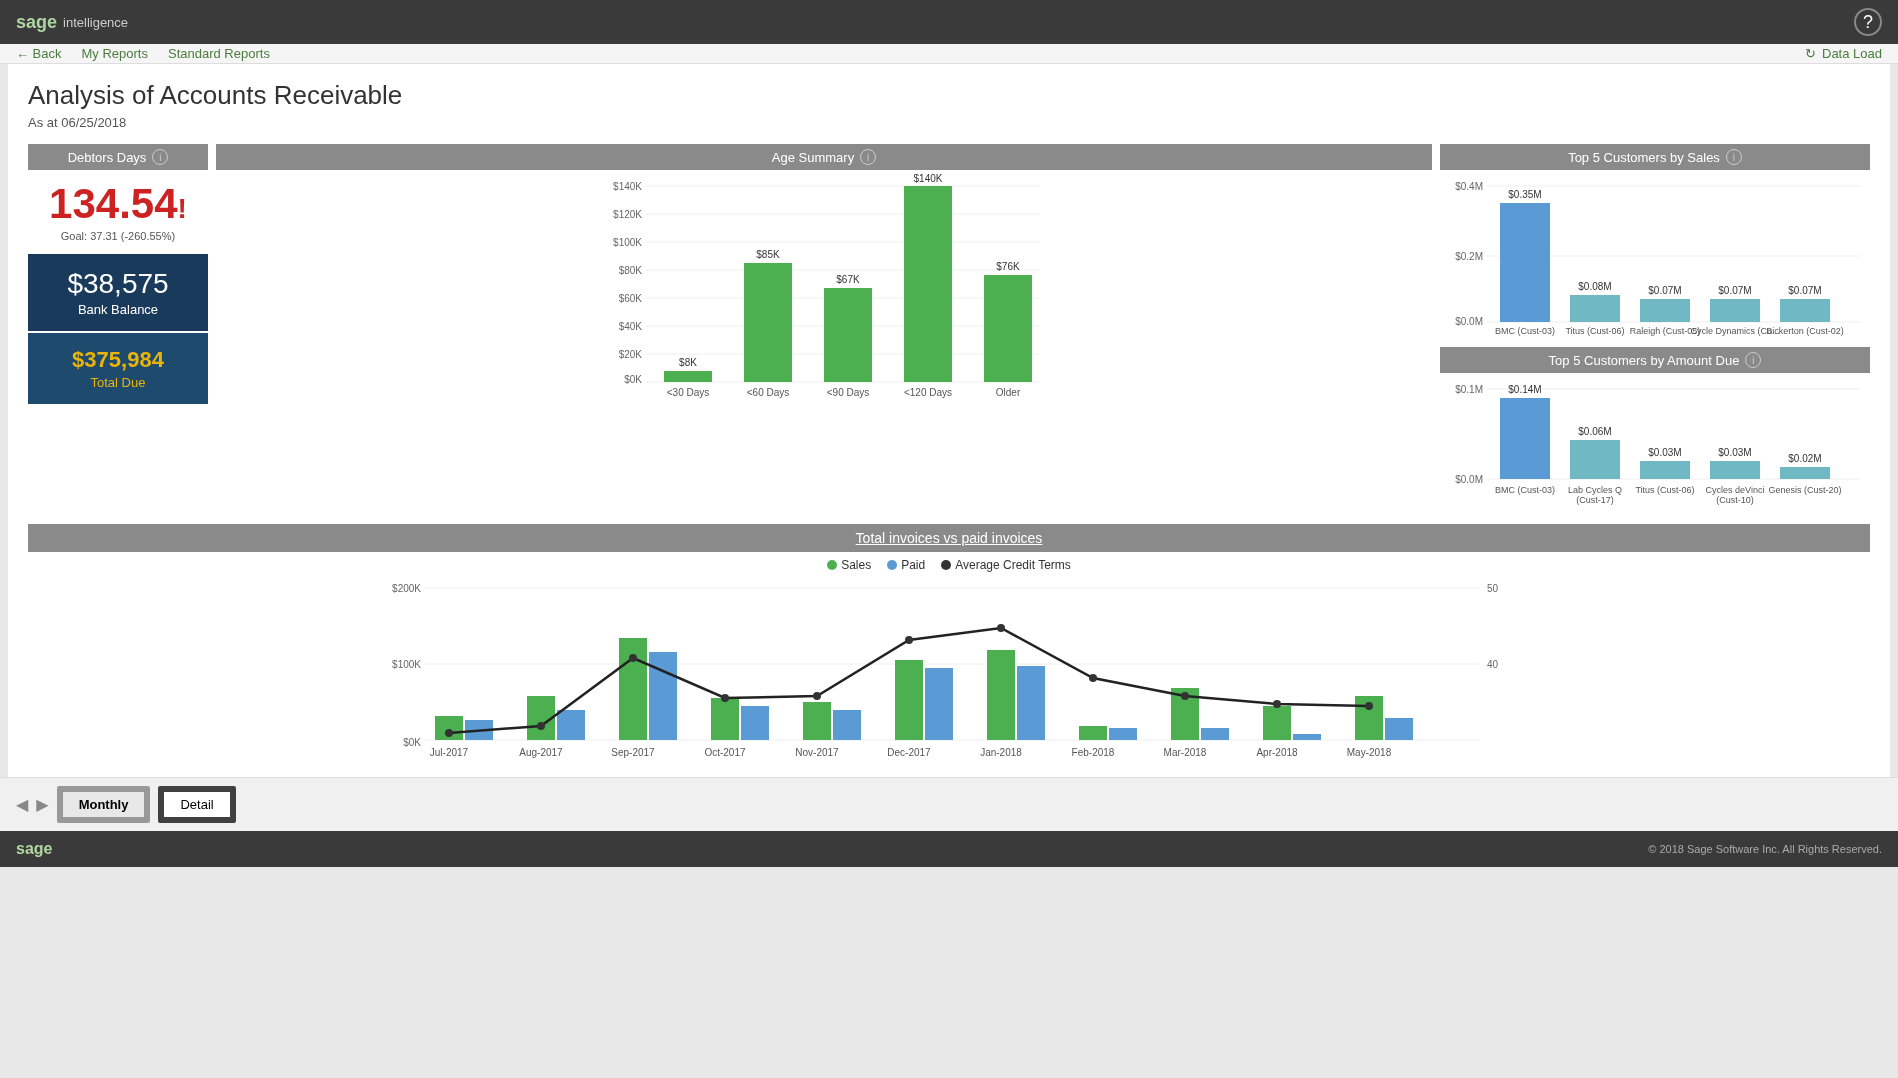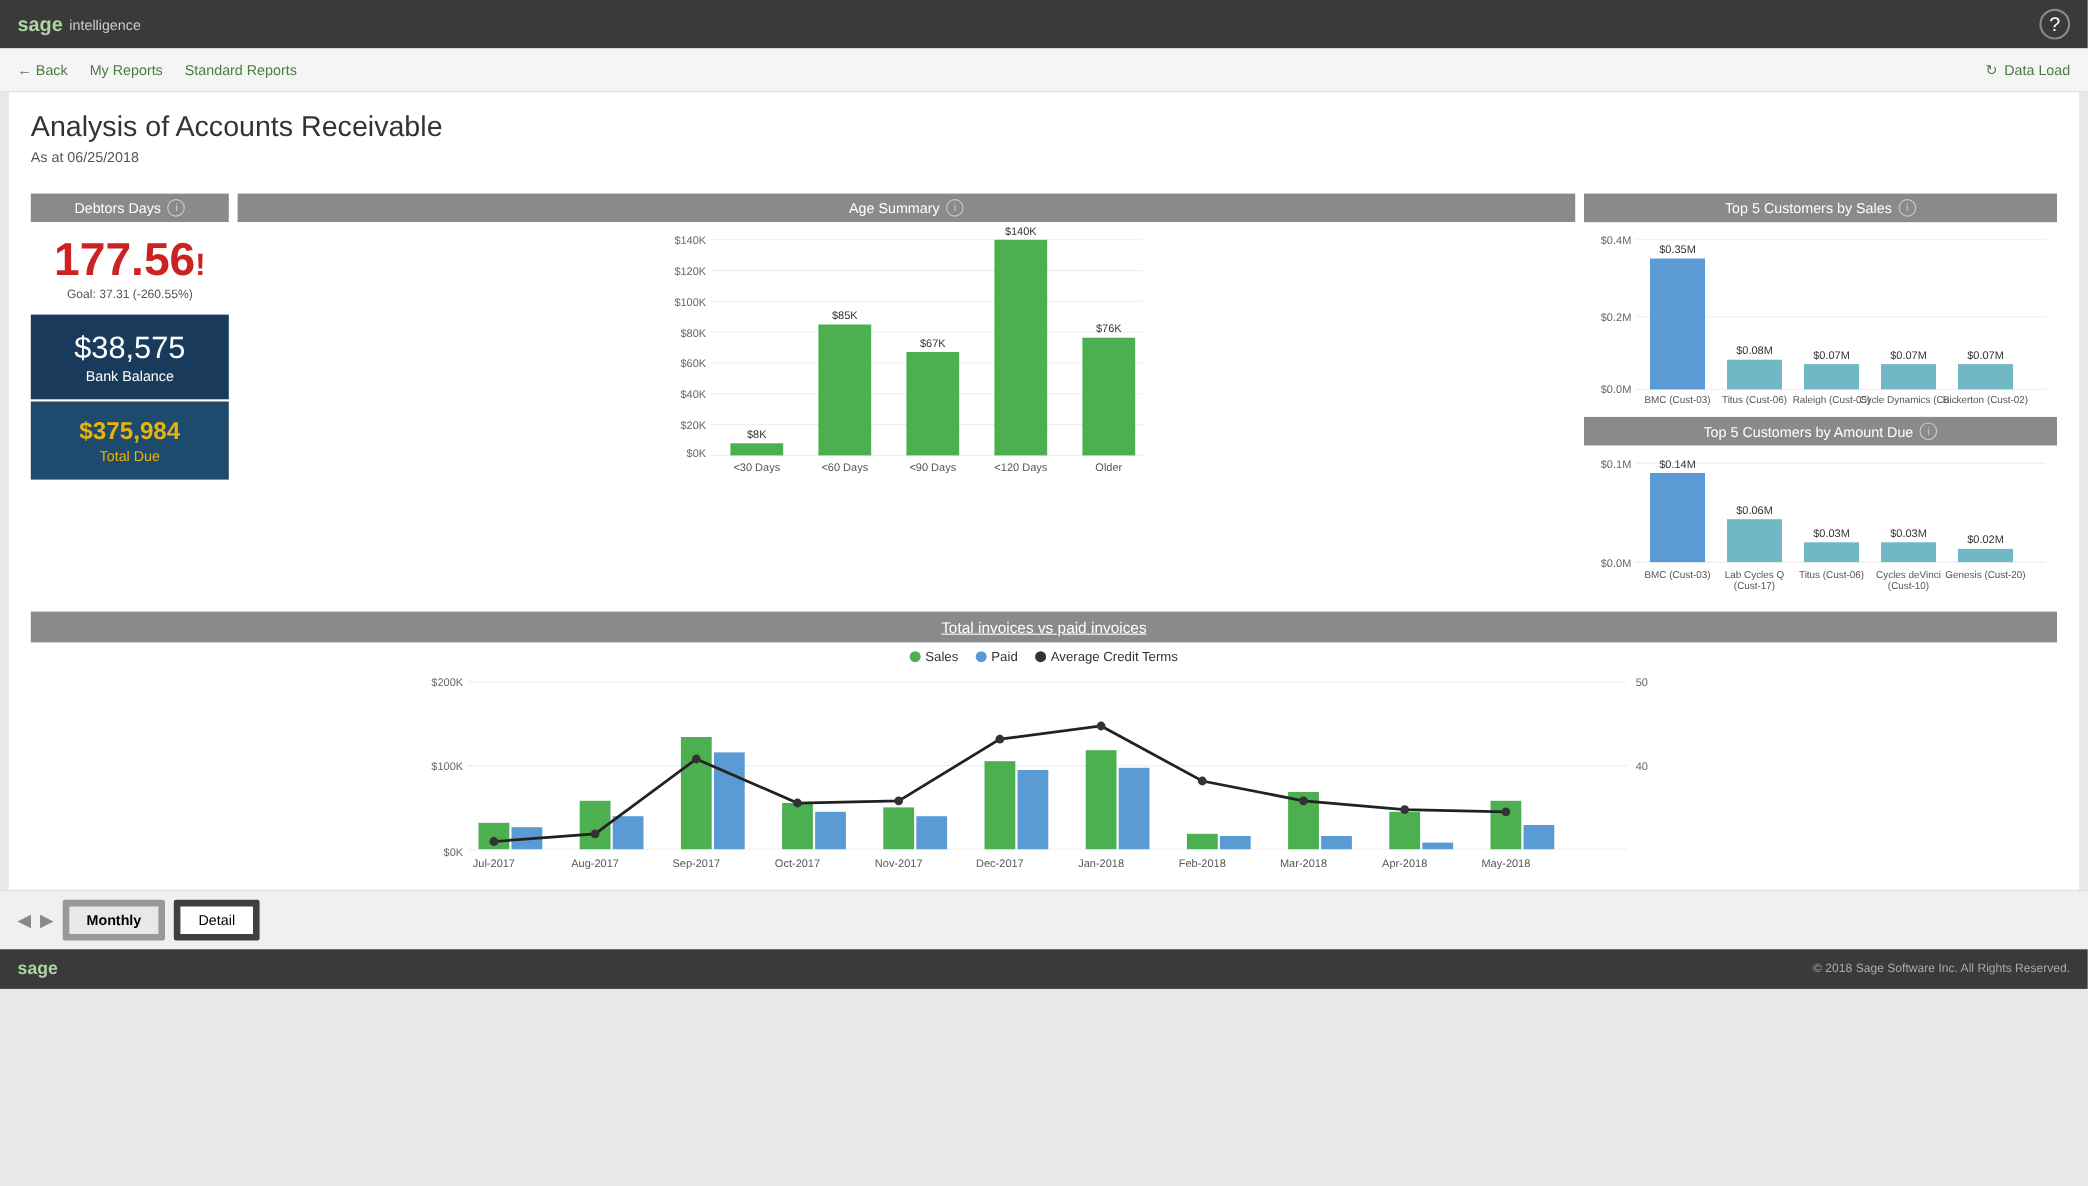--- a/index.html
+++ b/index.html
@@ -29,21 +29,21 @@
       height: 28px;
       display: flex;
       align-items: center;
       justify-content: center;
     }
 
     
     .second-nav {
       background: #f5f5f5;
       border-bottom: 1px solid #ddd;
-      height: 40px;
+      height: 20px;
       display: flex;
       align-items: center;
       justify-content: space-between;
       padding: 0 16px;
     }
     .second-nav-left { display: flex; align-items: center; gap: 20px; }
     .nav-link {
       color: #4a7c3f;
       cursor: pointer;
       font-size: 13px;
@@ -69,21 +69,21 @@
 
     .report-title {
       font-size: 26px;
       font-weight: normal;
       color: #333;
       margin-bottom: 4px;
     }
     .report-date {
       font-size: 13px;
       color: #555;
-      margin-bottom: 26px;
+      margin-bottom: 14px;
     }
 
     
     .dashboard-row {
       display: flex;
       gap: 8px;
       margin-bottom: 8px;
     }
 
     
@@ -275,21 +275,21 @@
 
   <div class="dashboard-row">
 
     <div class="debtors-panel">
       <div class="panel-header">
         <span>Debtors Days</span>
         <span class="info-icon">i</span>
       </div>
       <div style="background:white; padding-bottom:4px;">
         <div class="debtors-value">
-          <span>177.56</span><span style="font-size:28px;color:#cc2222;">!</span>
+          <span>134.54</span><span style="font-size:28px;color:#cc2222;">!</span>
         </div>
         <div class="debtors-goal">Goal: 37.31 (-260.55%)</div>
       </div>
       <div class="bank-balance-box">
         <div class="bank-balance-amount">$38,575</div>
         <div class="bank-balance-label">Bank Balance</div>
       </div>
       <div class="total-due-box">
         <div class="total-due-amount">$375,984</div>
         <div class="total-due-label">Total Due</div>

